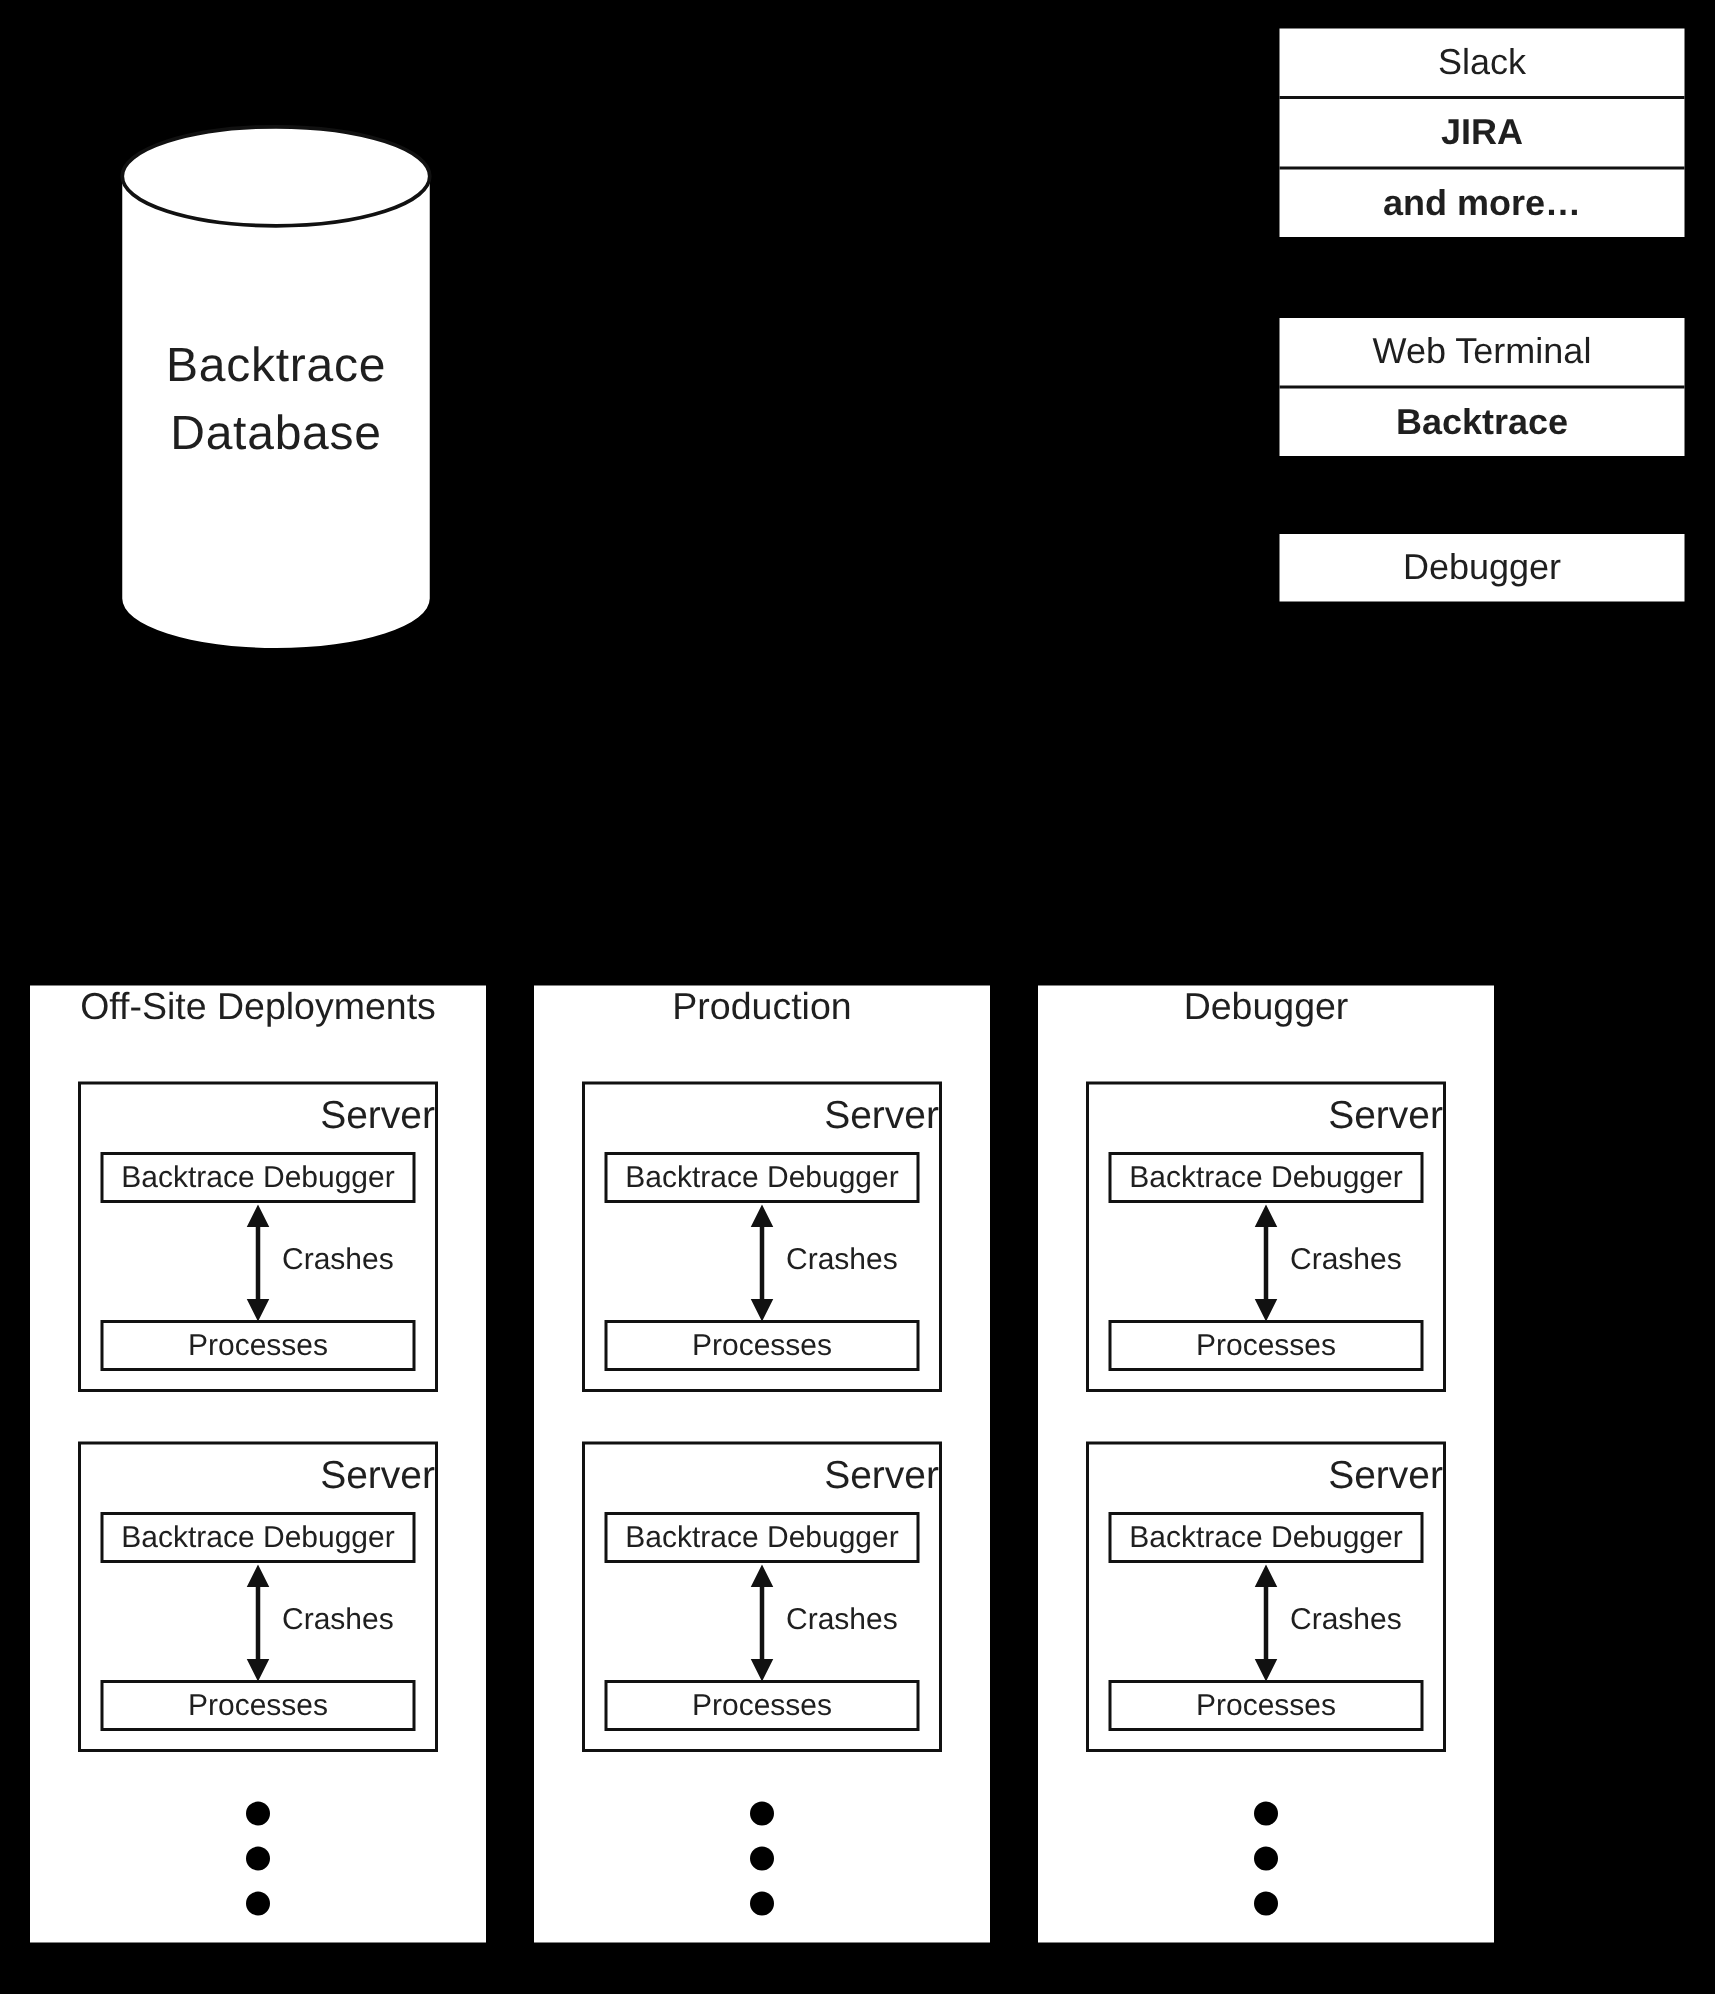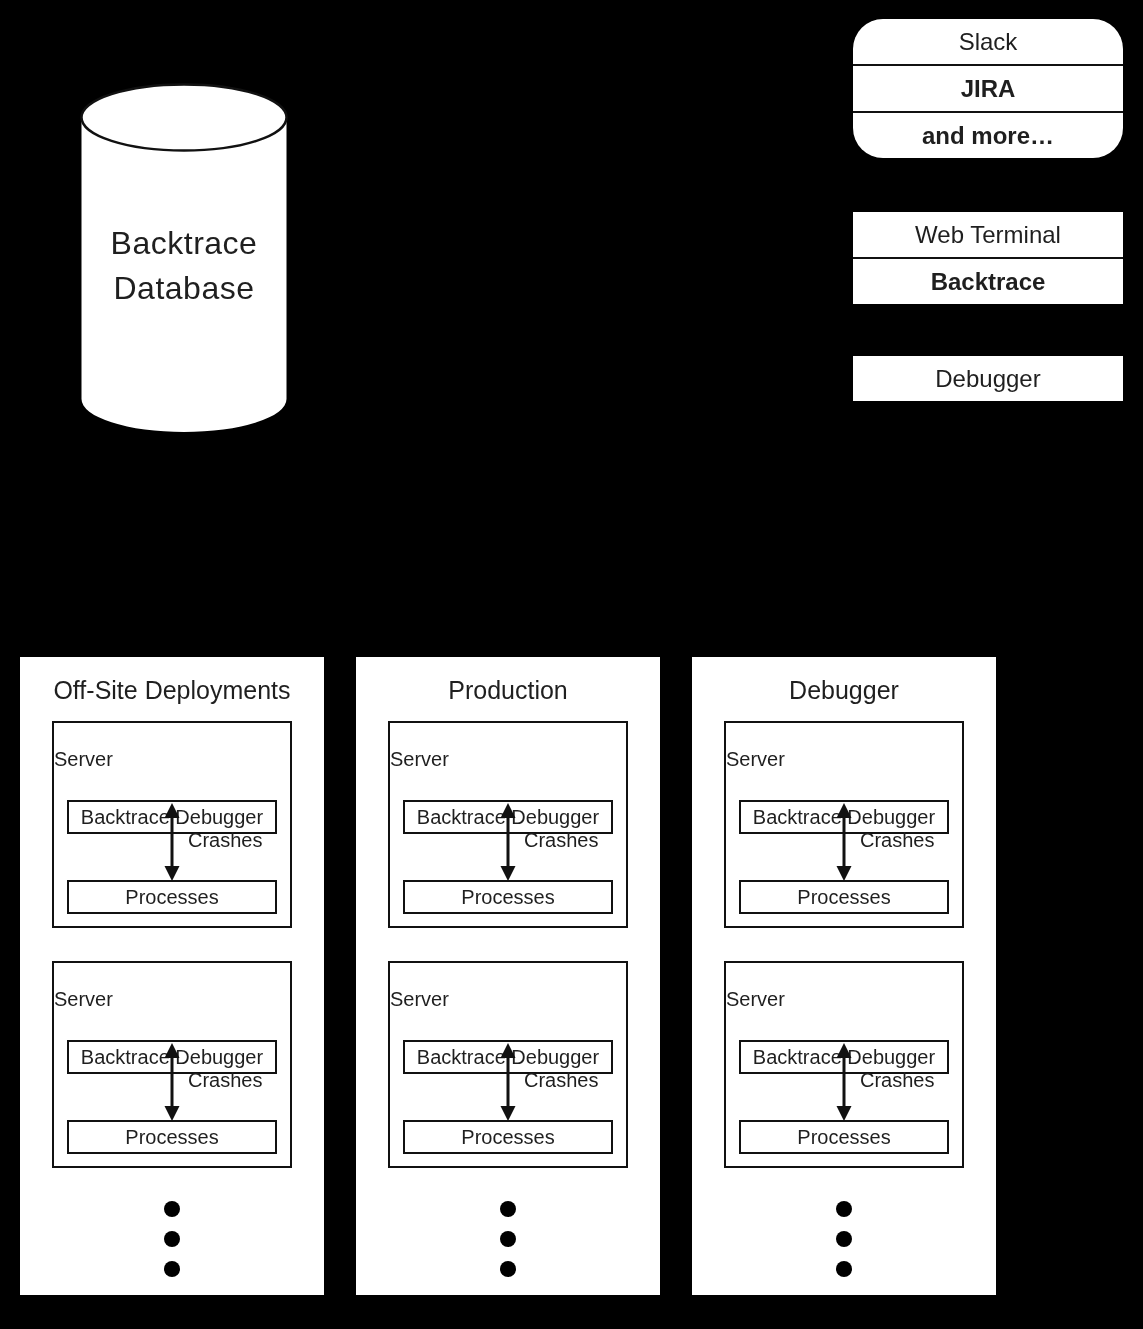--- a/index.html
+++ b/index.html
@@ -21,52 +21,52 @@
     color: #1f1f1f; letter-spacing: 0.5px;
   }
 
   
   .stack { left: 853px; width: 270px; background: #ffffff; }
   .stack-row {
     height: 45px; display: flex; align-items: center; justify-content: center;
     font-size: 24px; color: #1f1f1f;
   }
   .stack-row + .stack-row { border-top: 2px solid #111111; font-weight: bold; }
-  .stack-g1 { top: 19px; border-radius: 30px; }
+  .stack-g1 { top: 19px; }
   .stack-g2 { top: 212px; }
   .stack-g3 { top: 356px; }
 
   
   .panel {
     top: 657px; width: 304px; height: 638px;
     background: #ffffff; position: absolute;
   }
   .panel-1 { left: 20px; }
   .panel-2 { left: 356px; }
   .panel-3 { left: 692px; }
   .panel-title {
-    margin: 0; padding-top: 19px; text-align: center;
+    margin: 0; padding-top: 0; text-align: center;
     font-size: 25px; font-weight: normal; color: #1f1f1f;
   }
 
   .server {
     position: absolute; left: 32px; width: 240px; height: 207px;
     border: 2px solid #111111; box-sizing: border-box; background: #ffffff;
   }
   .server-1 { top: 64px; }
   .server-2 { top: 304px; }
-  .server-title { text-align: left; padding-top: 5px; font-size: 20px; margin-top: 20px; }
+  .server-title { text-align: right; padding-top: 5px; font-size: 26px; }
 
   .inner-box {
     position: absolute; left: 13px; width: 210px; height: 34px;
     border: 2px solid #111111; box-sizing: border-box;
     display: flex; align-items: center; justify-content: center;
     font-size: 20px; background: #ffffff;
   }
-  .debugger-box  { top: 45px; margin-top: 32px; }
+  .debugger-box  { top: 45px; }
   .processes-box { top: 157px; }
 
   .arrow-svg { position: absolute; left: 107px; top: 80px; }
   .crash-label { position: absolute; left: 134px; top: 106px; font-size: 20px; }
 
   .dots {
     position: absolute; left: 0; top: 544px; width: 100%;
     display: flex; flex-direction: column; align-items: center; gap: 14px;
   }
   .dot { width: 16px; height: 16px; border-radius: 50%; background: #000000; }

